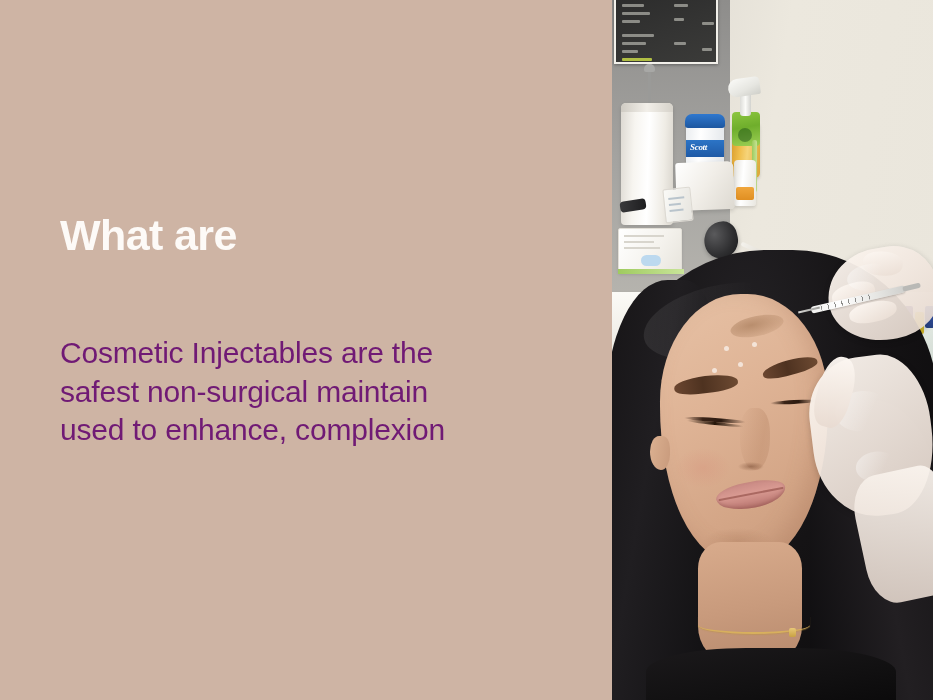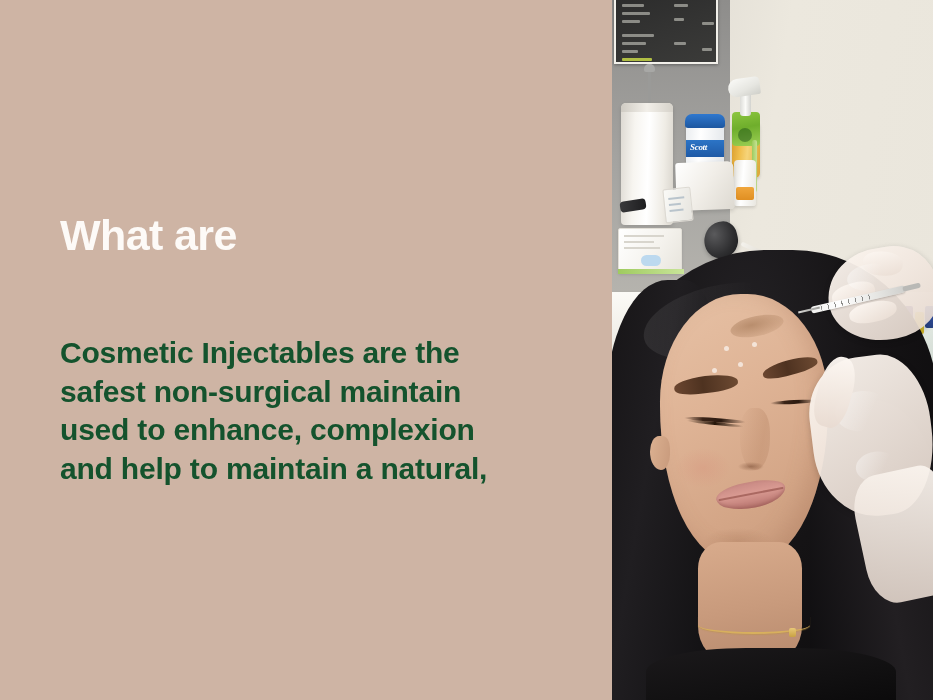--- a/index.html
+++ b/index.html
@@ -36,23 +36,23 @@
     font-size:43px;
     line-height:54px;
     letter-spacing:-0.6px;
   }
   .headline .hl-line { display:block; white-space:nowrap; }
 
   .body-copy {
     position:absolute;
     left:60px; top:334px;
     width:520px;
-    color:#14532d;
+    color:#701a75;
     font-family:"Liberation Sans", sans-serif;
-    font-weight:700;
+    font-weight:400;
     font-size:30px;
     line-height:38.5px;
     letter-spacing:-0.2px;
   }
   .body-copy .bc-line { display:block; white-space:nowrap; }
 
   
   .photo-panel {
     position:relative;
     width:321px; height:700px;
@@ -510,21 +510,20 @@
   <section class="text-panel">
 
     <h1 class="headline">
       <span class="hl-line">What are</span>
     </h1>
 
     <p class="body-copy">
       <span class="bc-line">Cosmetic Injectables are the</span>
       <span class="bc-line">safest non-surgical maintain</span>
       <span class="bc-line">used to enhance, complexion</span>
-      <span class="bc-line">and help to maintain a natural,</span>
     </p>
 
   </section>
 
   <figure class="photo-panel">
 
     <div class="wall"></div>
     <div class="wall-left-grey"></div>
 
     <div class="poster">

